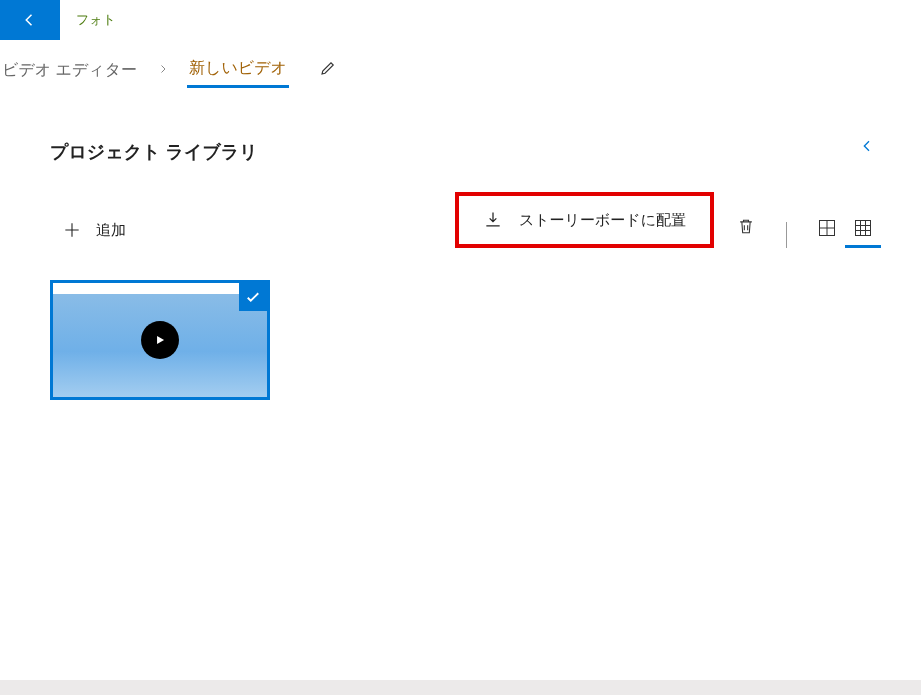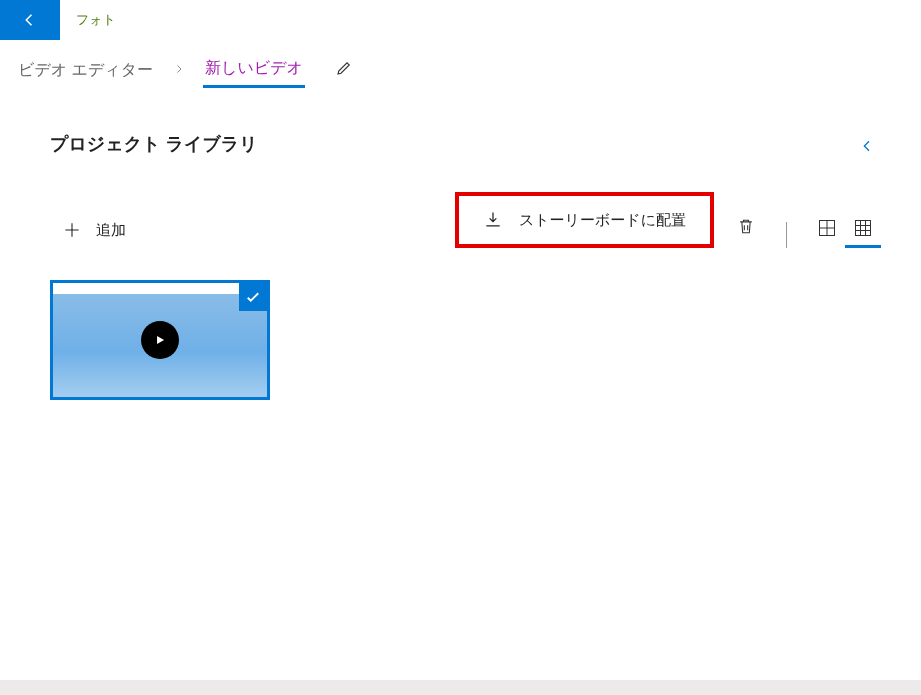--- a/index.html
+++ b/index.html
@@ -5,30 +5,30 @@
     * { margin:0; padding:0; box-sizing:border-box; font-family:"Yu Gothic UI","Segoe UI",Meiryo,sans-serif; }
     body { background:#f5f5f5; width:921px; height:695px; overflow:hidden; }
 
     
     .titlebar { display:flex; align-items:center; height:40px; background:#fff; }
     .back-btn { width:60px; height:40px; background:#0078d4; display:flex; align-items:center; justify-content:center; cursor:pointer; }
     .back-btn svg { width:18px; height:18px; stroke:#fff; stroke-width:2; fill:none; }
     .app-title { padding-left:16px; font-size:13px; color:#4d7c0f; }
 
     
-    .breadcrumbs { height:60px; background:#fff; display:flex; align-items:center; padding-left:16px; gap:18px; border-bottom:0; }
+    .breadcrumbs { height:60px; background:#fff; display:flex; align-items:center; gap:18px; border-bottom:0; }
     .bc-item { font-size:16px; color:#666; padding:6px 2px; }
-    .bc-item.active { color:#a21caf; border-bottom:3px solid #0078d4; }
+    .bc-item.active { color:#a16207; border-bottom:3px solid #0078d4; }
     .bc-sep svg { width:12px; height:12px; stroke:#888; stroke-width:2; fill:none; }
     .edit-icon { margin-left:12px; cursor:pointer; }
     .edit-icon svg { width:18px; height:18px; stroke:#333; stroke-width:1.5; fill:none; }
 
     
     .main { background:#fff; margin:0; padding:32px 40px 40px 50px; height:580px; position:relative; }
-    .section-header { display:flex; align-items:flex-start; justify-content:space-between; }
+    .section-header { display:flex; align-items:flex-end; justify-content:space-between; }
     .section-title { font-size:18px; font-weight:600; color:#222; }
     .chevron-right-btn { cursor:pointer; padding:6px; }
     .chevron-right-btn svg { width:16px; height:16px; stroke:#0078d4; stroke-width:2; fill:none; }
 
     
     .toolbar { display:flex; align-items:flex-end; margin-top:28px; }
     .add-btn { display:flex; align-items:center; gap:14px; padding:8px 12px; cursor:pointer; font-size:15px; color:#222; }
     .add-btn svg { width:20px; height:20px; stroke:#222; stroke-width:1.3; fill:none; }
     .toolbar-spacer { flex:1; }
     .storyboard-btn { display:flex; align-items:center; gap:16px; padding:14px 24px; border:4px solid #e20000; cursor:pointer; font-size:15px; color:#222; }

